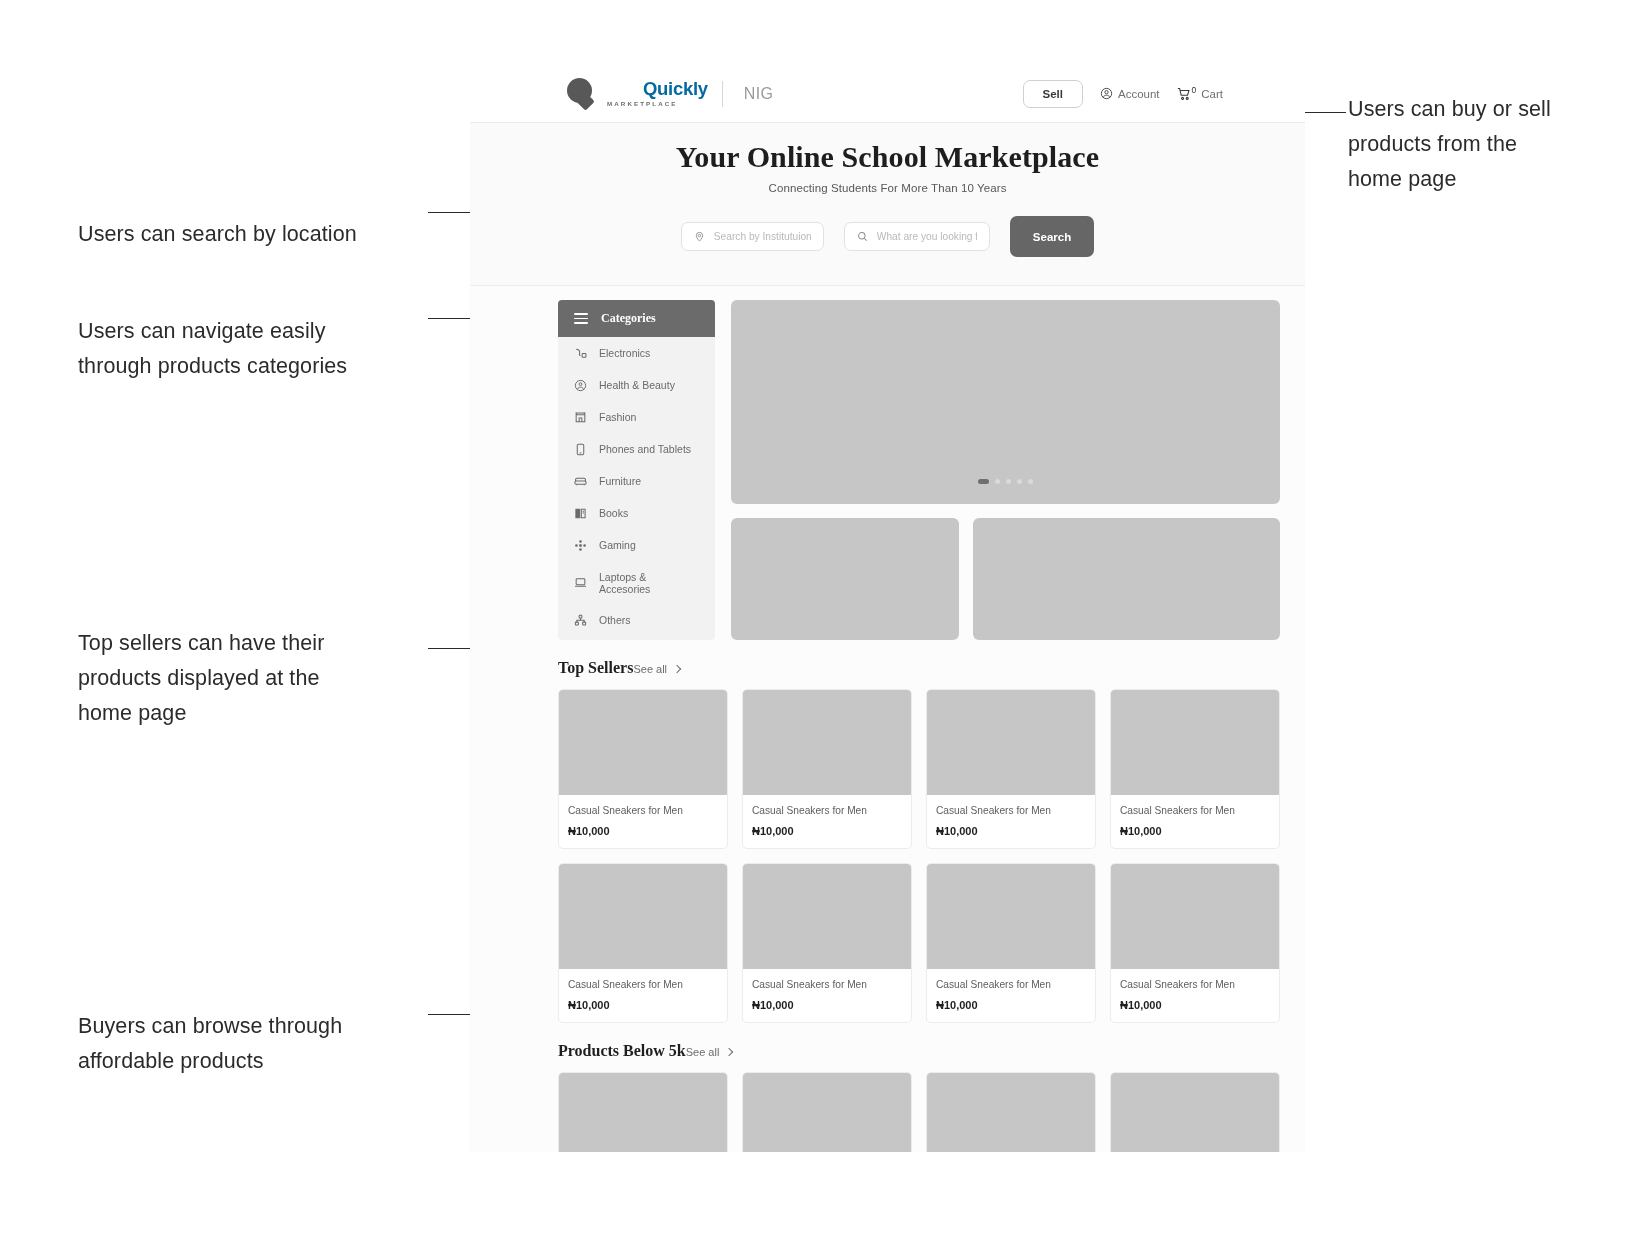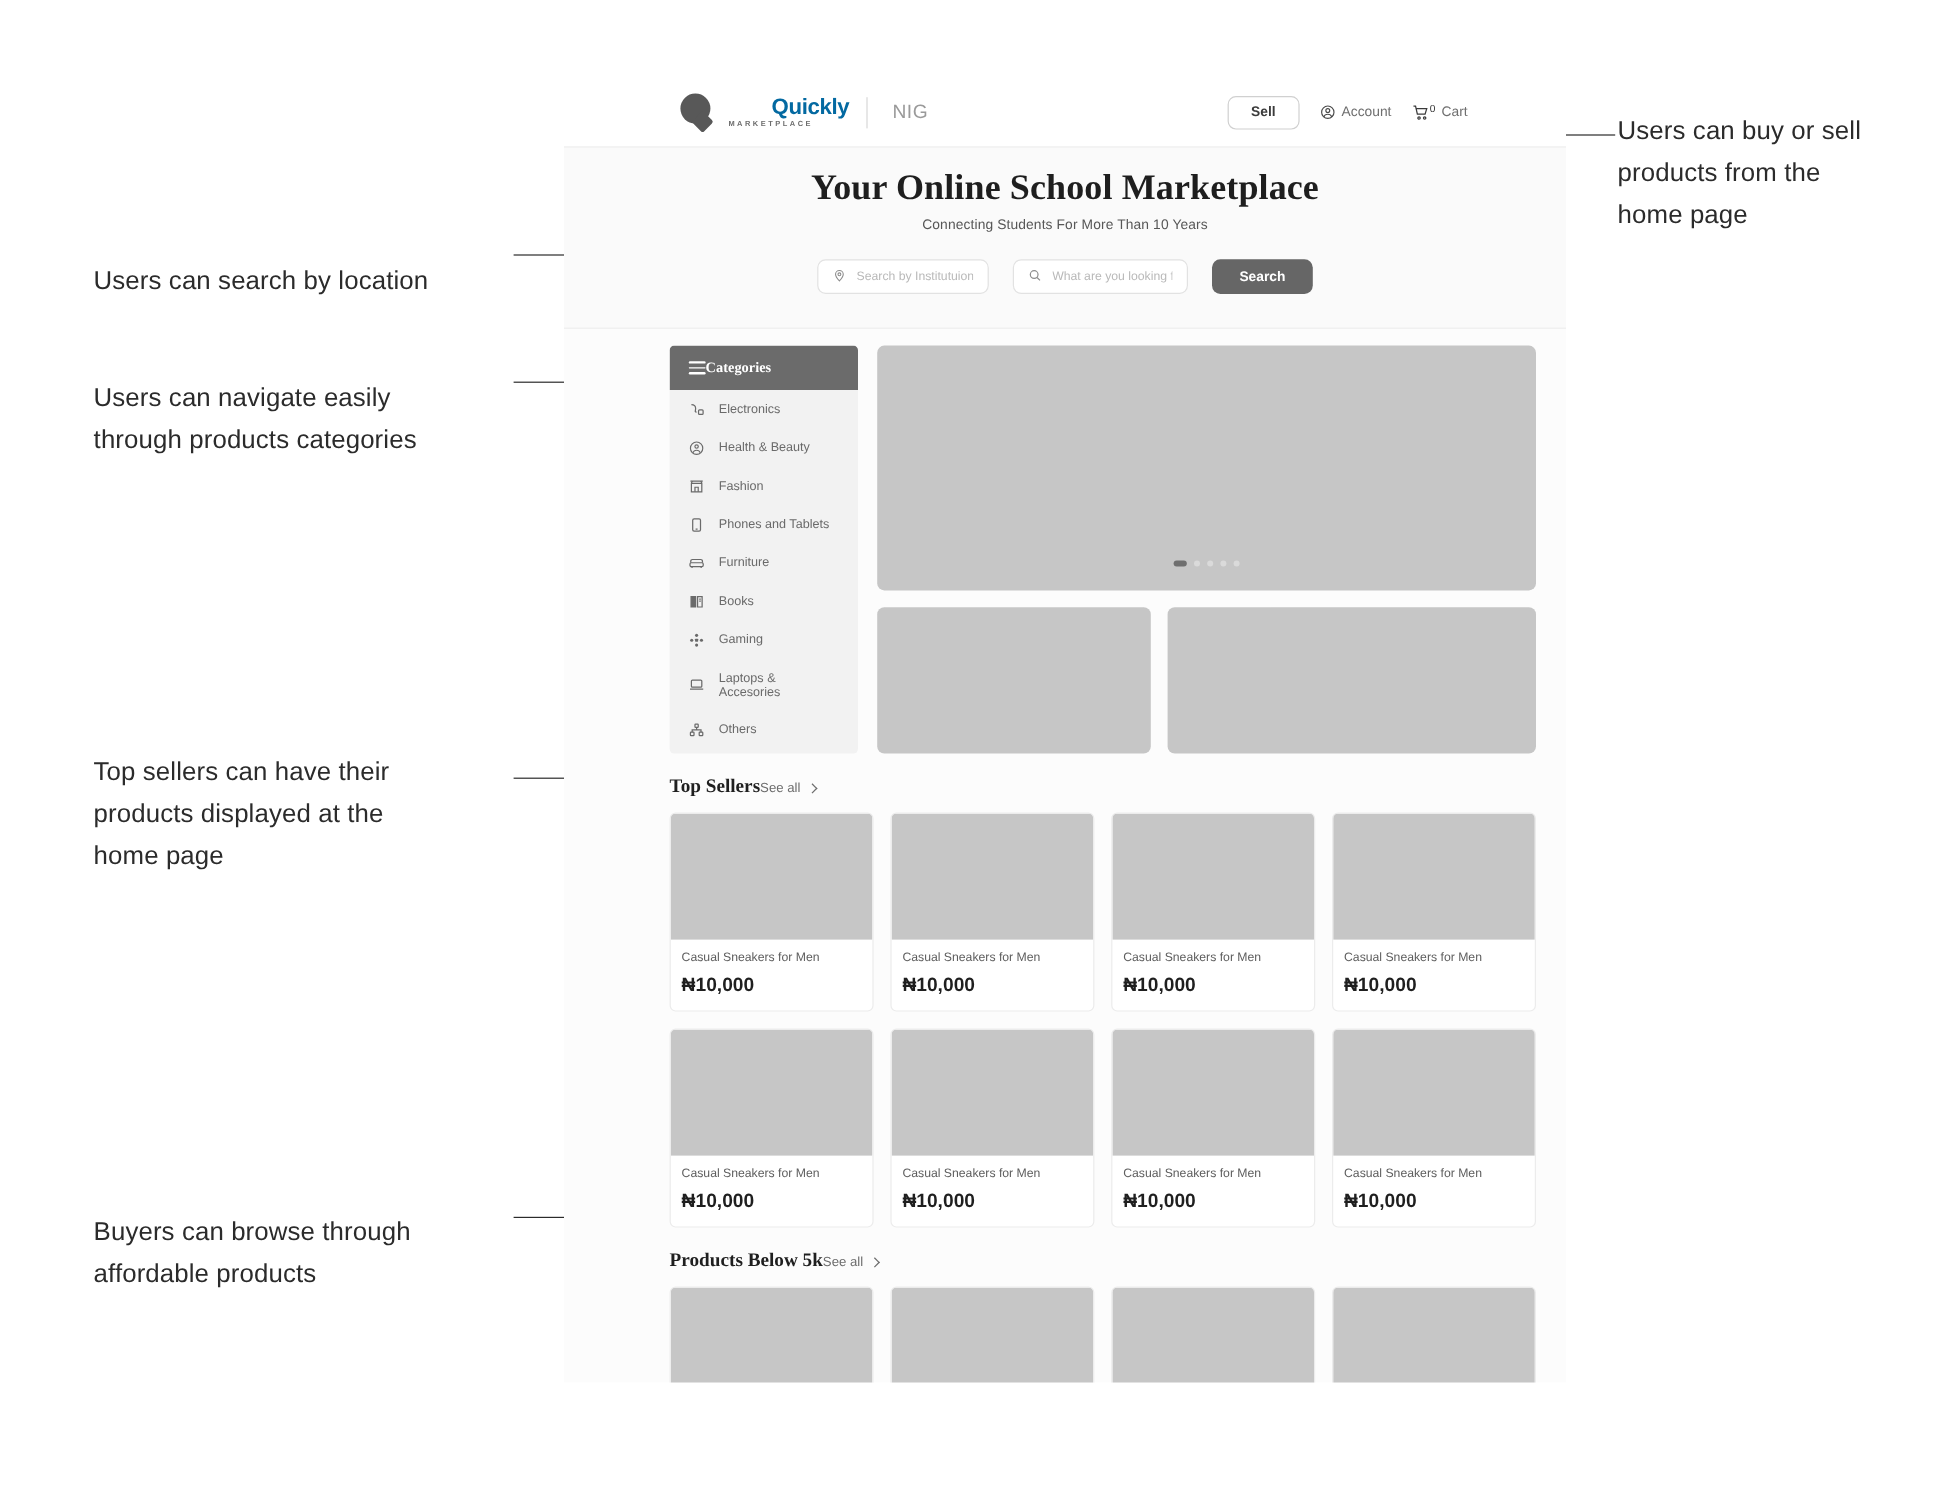--- a/index.html
+++ b/index.html
@@ -91,30 +91,30 @@
   }
   .sfield.loc { width: 143px; }
   .sfield.q { width: 146px; }
   .sfield input {
     border: 0; outline: 0; background: transparent; width: 100%;
     font-family: "Liberation Sans", sans-serif; font-size: 10.2px; color: #4a4a4a;
   }
   .sfield input::placeholder { color: #b9b9b9; }
   .search-btn {
     background: #666666; color: #fff; border: 0; border-radius: 7px;
-    height: 29px; padding: 0 23px; font-size: 11.5px; font-weight: bold;
+    height: 41px; padding: 0 23px; font-size: 11.5px; font-weight: bold;
     font-family: "Liberation Sans", sans-serif; cursor: pointer;
   }
 
   
   .content { display: flex; gap: 16px; padding: 14px 25px 0 88px; }
 
   .cats { width: 157px; background: #f2f2f2; border-radius: 4px; overflow: hidden; flex: none; }
   .cats-head {
-    background: #6b6b6b; color: #fff; display: flex; align-items: center; 
+    background: #6b6b6b; color: #fff; display: flex; align-items: center; gap: 13px;
     padding: 11px 16px; font-size: 12px; font-weight: bold;
     font-family: "Liberation Serif", serif;
   }
   .burger { display: flex; flex-direction: column; gap: 3px; }
   .burger i { display: block; width: 14px; height: 1.6px; background: #fff; border-radius: 1px; }
   .cat-item {
     display: flex; align-items: center; gap: 12px;
     padding: 9.5px 16px; font-size: 10.5px; color: #6a6a6a; cursor: pointer;
   }
   .cat-item svg { flex: none; display: block; }
@@ -144,21 +144,21 @@
   .chev { width: 6px; height: 6px; border-right: 1.3px solid #6c6c6c; border-top: 1.3px solid #6c6c6c; transform: rotate(45deg); }
 
   .grid { display: flex; gap: 14px; padding: 0 25px 0 88px; margin-bottom: 14px; }
   .card {
     flex: 1; background: #fff; border: 1px solid #ececec; border-radius: 5px; overflow: hidden;
     cursor: pointer;
   }
   .card .thumb { background: #c6c6c6; height: 105px; }
   .card .meta { padding: 10px 9px 11px; }
   .card .pname { font-size: 10.2px; color: #5e5e5e; }
-  .card .price { margin-top: 9px; font-size: 16px; font-weight: bold; color: #1f1f1f; }
+  .card .price { margin-top: 9px; font-size: 11px; font-weight: bold; color: #1f1f1f; }
 </style>
 </head>
 <body>
 
 <div id="canvas">
 
   <div class="annot" style="left:1348px; top:68px; width:270px;">Users can buy or sell
 products from the
 home page</div>
   <div class="leader" style="left:1262px; top:112px; width:84px;"></div>

